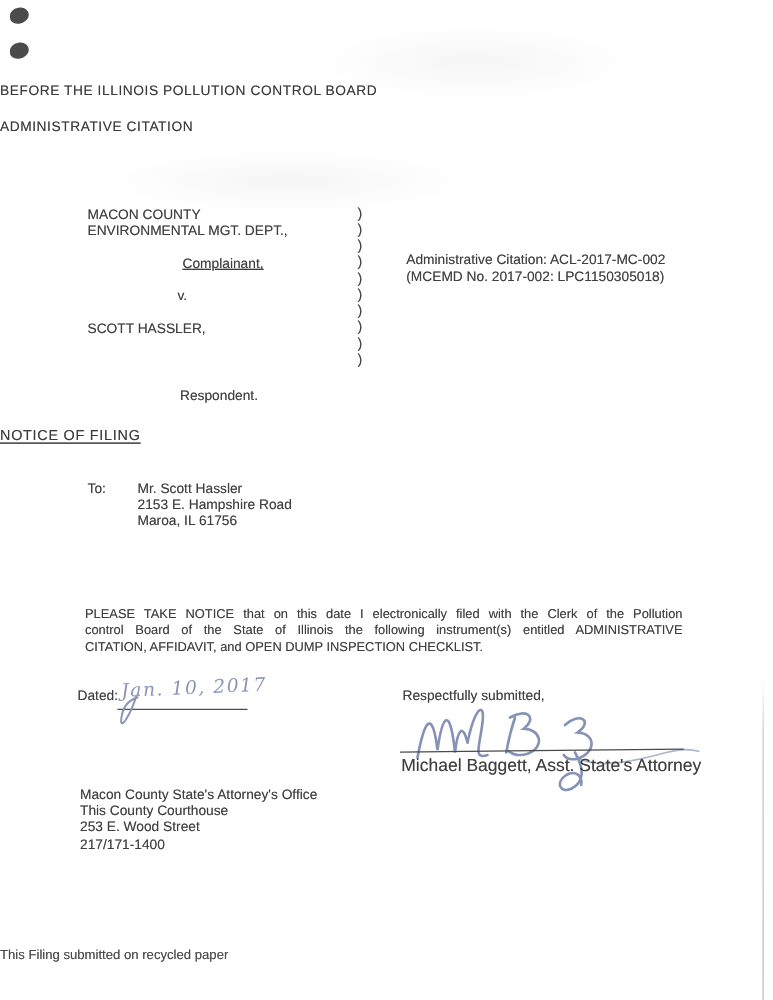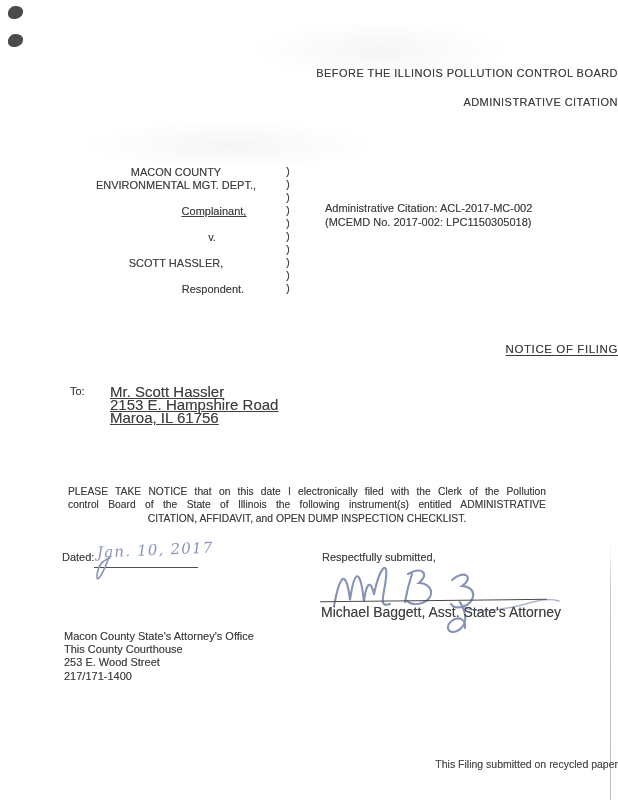--- a/index.html
+++ b/index.html
@@ -7,47 +7,47 @@
   .page{
     position:relative;
     width:618px;height:800px;
     background:#ffffff;
     font-family:"Liberation Sans","DejaVu Sans",sans-serif;
     color:#3f3f3f;
     overflow:hidden;
   }
   .abs{position:absolute;}
   .soft{text-shadow:0 0 .4px rgba(70,70,70,.55);}
-  .center{left:0;width:618px;text-align:right;}
+  .center{left:0;width:618px;text-align:left;}
   .heading{font-size:11px;letter-spacing:.45px;color:#3b3b3b;}
   .title{font-size:11.5px;letter-spacing:.6px;text-decoration:underline;text-underline-offset:2px;color:#3b3b3b;}
 
   
   .corner-mark{background:#3c3c3c;border-radius:45% 55% 50% 50%;transform:skewX(-9deg) rotate(-5deg);opacity:.92;}
   .edge-line{width:1px;background:linear-gradient(to bottom,rgba(180,180,180,0),#c7c7c7 18%,#bdbdbd);}
   .smudge{border-radius:50%;background:radial-gradient(closest-side,rgba(120,120,120,.07),rgba(120,120,120,0));}
 
   
-  .cap-col{left:70px;top:166px;width:212px;font-size:11px;line-height:13px;text-align:center;}
+  .cap-col{left:70px;top:166px;width:212px;font-size:11px;line-height:13px;}
   .cap-col .cl{height:13px;white-space:nowrap;}
   .ind76{padding-left:76px;text-decoration:underline;}
   .ind72{padding-left:72px;}
-  .ind74{padding-left:74px;}
+  .ind74{padding-left:74px;margin-top:28px;}
   .paren-col{left:286px;top:165px;font-size:11.5px;line-height:13px;color:#454545;}
   .paren-col div{height:13px;}
   .cite{left:325px;top:201px;font-size:11px;line-height:14px;white-space:nowrap;}
 
   
   .to-label{left:70px;top:385px;font-size:11px;}
-  .to-lines{left:110px;top:385px;font-size:15px;line-height:13px;white-space:nowrap;text-decoration:underline;}
+  .to-lines{left:110px;top:385px;font-size:11px;line-height:13px;white-space:nowrap;}
 
   
   .para{left:68px;top:485px;width:478px;font-size:10.3px;line-height:13.4px;color:#3f3f3f;}
   .jline{text-align:justify;text-align-last:justify;}
-  .jlast{text-align:center;}
+  .jlast{text-align:left;}
 
   
   .dated-label{left:62px;top:551px;font-size:11px;}
   .date-rule{left:94px;top:550px;width:104px;height:17px;border-bottom:1.4px solid #4d4d4d;}
   .hand-date{
     left:97px;top:541px;font-family:"DejaVu Serif",serif;font-style:italic;
     font-size:15px;color:#8a94b8;letter-spacing:1.2px;transform:rotate(-2.5deg);white-space:nowrap;
   }
   .resp{left:322px;top:551px;font-size:11px;}
   .sig-rule{left:320px;top:600px;width:227px;border-top:1.3px solid #4a4a4a;transform:rotate(-.6deg);}

